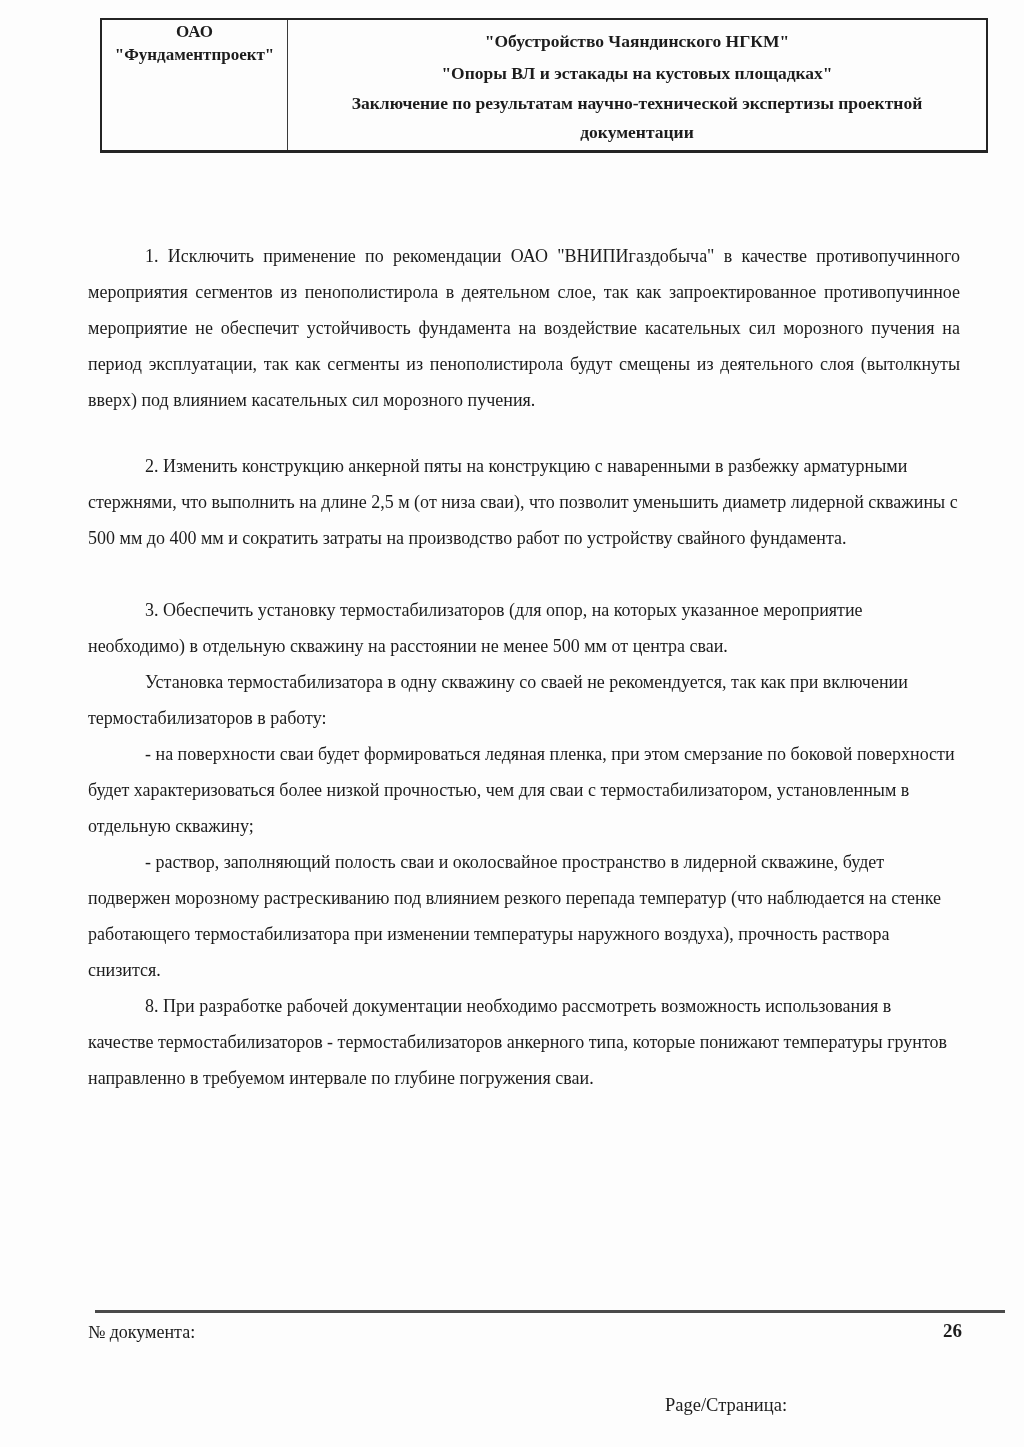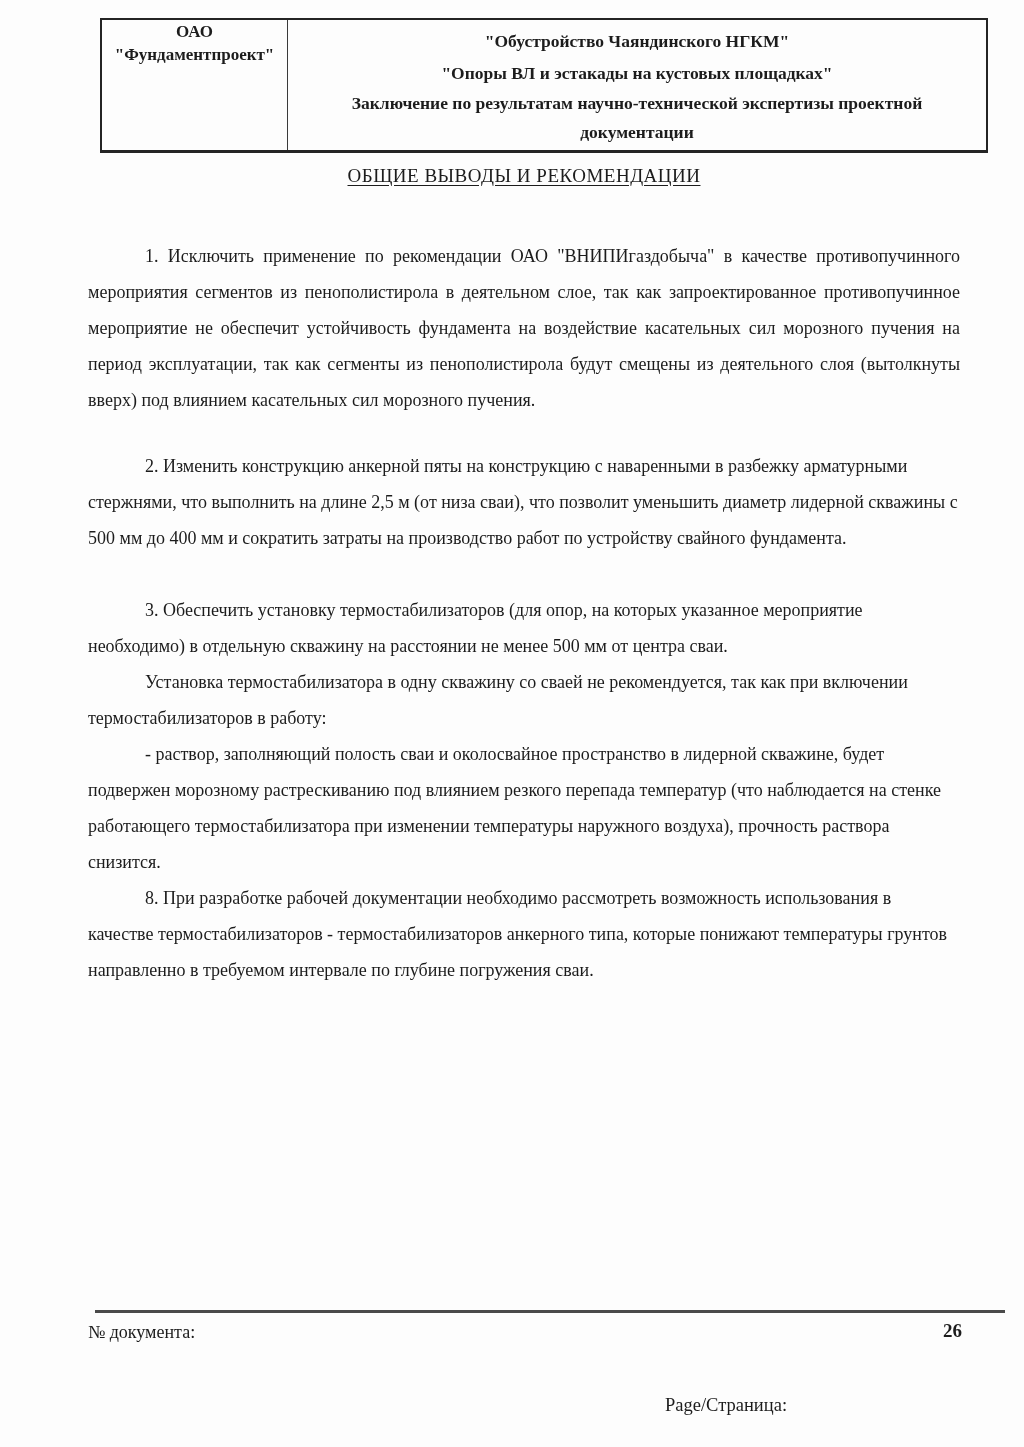--- a/index.html
+++ b/index.html
@@ -126,27 +126,27 @@
       <div>ОАО</div>
       <div>"Фундаментпроект"</div>
     </div>
     <div class="title-cell">
       <div>"Обустройство Чаяндинского НГКМ"</div>
       <div>"Опоры ВЛ и эстакады на кустовых площадках"</div>
       <div class="doc-title-line">Заключение по результатам научно-технической экспертизы проектной документации</div>
     </div>
   </div>
 
-  <div class="section-heading">ОБЩИЕ ВЫВОДЫ И РЕКОМЕНДАЦИИ</div>
 
   <div class="document-body">
     <p class="justified gap-after-1">1. Исключить применение по рекомендации ОАО "ВНИПИгаздобыча" в качестве противопучинного мероприятия сегментов из пенополистирола в деятельном слое, так как запроектированное противопучинное мероприятие  не обеспечит устойчивость фундамента на воздействие касательных сил морозного пучения на период эксплуатации, так как сегменты из пенополистирола будут смещены из деятельного слоя (вытолкнуты вверх) под влиянием касательных сил морозного пучения.</p>
     <p class="gap-after-2">2.  Изменить конструкцию анкерной пяты на конструкцию с наваренными в разбежку арматурными стержнями,  что выполнить на длине 2,5 м (от низа сваи), что позволит уменьшить диаметр лидерной скважины с 500 мм до 400 мм и сократить затраты на производство работ по устройству свайного фундамента.</p>
     <p>3. Обеспечить установку термостабилизаторов (для опор, на которых указанное мероприятие необходимо) в отдельную скважину на расстоянии не менее 500 мм от центра сваи.</p>
     <p>Установка термостабилизатора в одну скважину со сваей не рекомендуется, так как при включении термостабилизаторов в работу:</p>
+    <p>- на поверхности сваи будет формироваться ледяная пленка, при этом смерзание по боковой поверхности будет характеризоваться более низкой прочностью, чем для сваи с термостабилизатором, установленным в отдельную скважину;</p>
     <p>- раствор, заполняющий полость сваи и околосвайное пространство в лидерной скважине, будет подвержен морозному растрескиванию под влиянием резкого перепада температур (что наблюдается на стенке работающего термостабилизатора при изменении температуры наружного воздуха), прочность раствора снизится.</p>
     <p>8. При разработке рабочей документации необходимо рассмотреть возможность использования в качестве термостабилизаторов - термостабилизаторов анкерного типа, которые понижают температуры грунтов направленно в требуемом интервале по глубине погружения сваи.</p>
   </div>
 
   <div class="footer-rule"></div>
   <div class="doc-number-label">№ документа:</div>
   <div class="page-number">26</div>
   <div class="page-label">Page/Страница:</div>
 
 </div>

